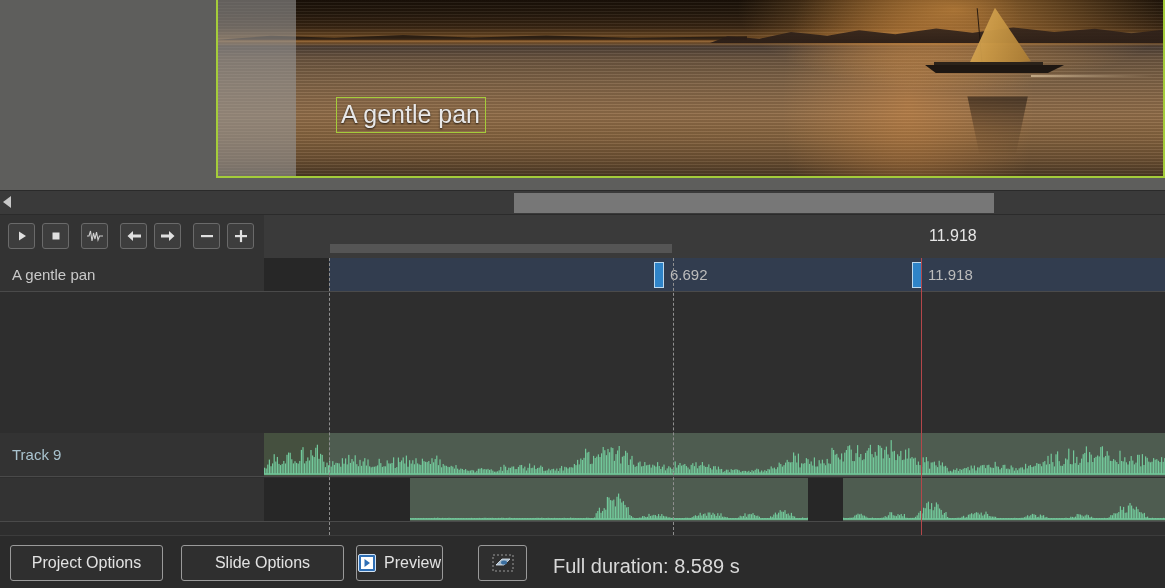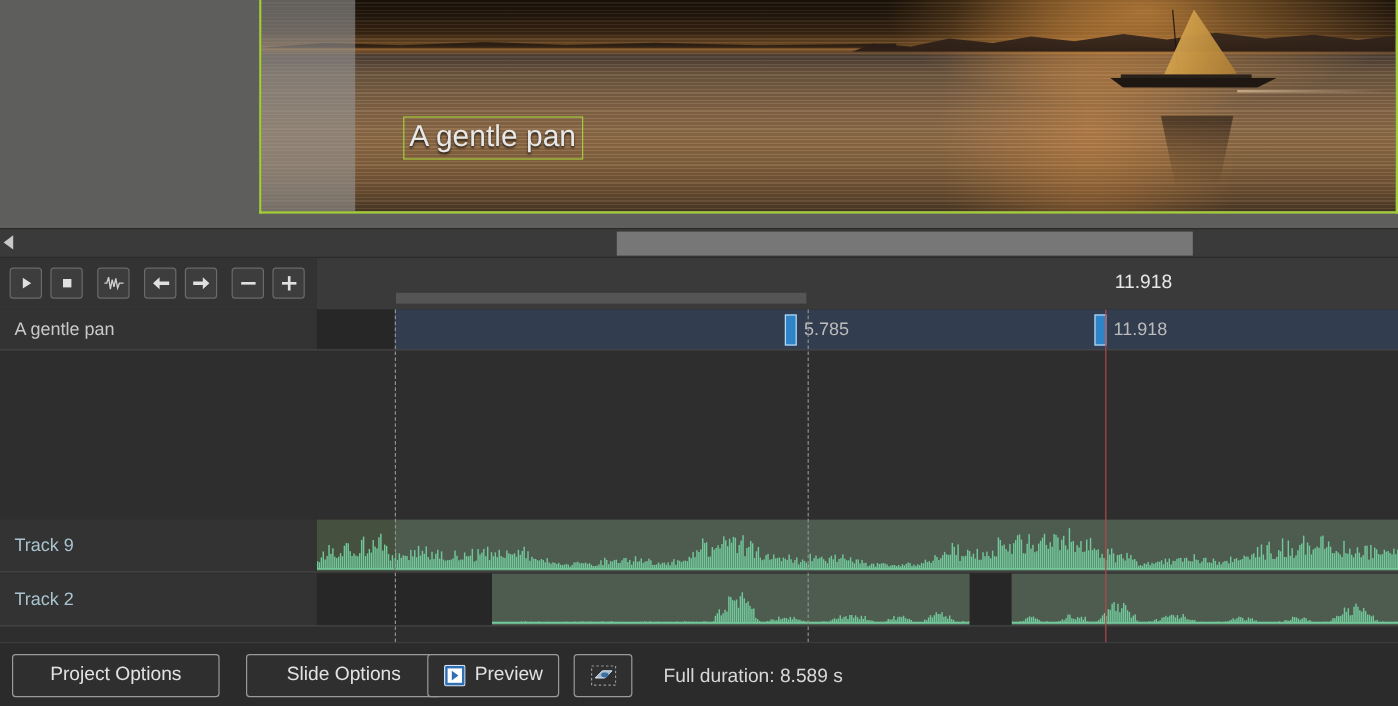--- a/index.html
+++ b/index.html
@@ -206,21 +206,21 @@
   .bbtn {
     position: absolute; top: 9px; height: 36px;
     background: #2f2f2f; border: 1px solid #9a9a9a; border-radius: 3px;
     color: #e2e2e2; font-size: 16px;
     display: flex; align-items: center; justify-content: center; gap: 8px;
     cursor: pointer;
   }
   .bbtn-icon { display: inline-flex; align-items: center; }
   .duration-text {
     position: absolute; left: 553px; top: 19px;
-    color: #d8d8d8; font-size: 16px; white-space: nowrap;
+    color: #d8d8d8; font-size: 20px; white-space: nowrap;
   }
 </style>
 </head>
 <body>
 
 <div id="app">
 
   <div class="preview-area">
     <div class="slide-frame">
       <div class="slide-photo">
@@ -290,21 +290,21 @@
   </div>
 
   <div class="tl-body">
 
     <div class="row row-obj" style="top:0">
       <div class="row-label">A gentle pan</div>
       <div class="row-lane">
         <div class="lane-gap"></div>
         <div class="clip"></div>
         <div class="kf" style="left:390px"></div>
-        <div class="kf-label" style="left:406px">5.785</div>
+        <div class="kf-label" style="left:406px">6.692</div>
         <div class="kf" style="left:648px"></div>
         <div class="kf-label" style="left:664px">11.918</div>
       </div>
     </div>
 
 
     <div class="empty-zone">
       <div class="empty-zone-dark"></div>
     </div>
 
@@ -883,21 +883,20 @@
               <rect x="832.0" y="24.7" width="1.2" height="17.3" fill="#72c89a"></rect>
               <rect x="833.6" y="29.5" width="1.2" height="12.5" fill="#72c89a"></rect>
               <rect x="835.2" y="25.7" width="1.2" height="16.3" fill="#72c89a"></rect>
               <rect x="0" y="41.2" width="836" height="1.6" fill="#72c89a"></rect>
             </svg>
         </div>
       </div>
     </div>
 
     <div class="row row-track" style="top:220px">
-      <div class="row-label track">Track 2</div>
       <div class="row-lane">
         <div class="track-lane-bg"></div>
         <div class="audio-clip" style="left:146px; width:398px;">
           <svg class="wave" id="wave2a" viewBox="0 0 398 44" preserveAspectRatio="none">
               <rect x="0.0" y="41.0" width="1.2" height="1.0" fill="#72c89a"></rect>
               <rect x="1.6" y="41.0" width="1.2" height="1.0" fill="#72c89a"></rect>
               <rect x="3.2" y="41.0" width="1.2" height="1.0" fill="#72c89a"></rect>
               <rect x="4.8" y="41.0" width="1.2" height="1.0" fill="#72c89a"></rect>
               <rect x="6.4" y="41.0" width="1.2" height="1.0" fill="#72c89a"></rect>
               <rect x="8.0" y="41.0" width="1.2" height="1.0" fill="#72c89a"></rect>
@@ -1356,27 +1355,27 @@
         </div>
       </div>
     </div>
 
     <div class="guide" id="guide1" style="left: 329px;"></div>
     <div class="guide" id="guide2" style="left: 673px;"></div>
     <div class="playhead" id="playhead" style="left: 921px;"></div>
   </div>
 
   <div class="bottom-bar">
-    <div class="bbtn" style="left:10px; width:173px;">
+    <div class="bbtn" style="left:10px; width:153px;">
       <span>Project Options</span>
     </div>
-    <div class="bbtn" style="left:181px; width:163px;margin-left:24px;">
+    <div class="bbtn" style="left:181px; width:163px;">
       <span>Slide Options</span>
     </div>
-    <div class="bbtn" style="left:356px; width:110px;">
+    <div class="bbtn" style="left:356px; width:87px;">
       <span class="bbtn-icon">
         <svg width="18" height="18" viewBox="0 0 18 18">
           <rect x="0.5" y="0.5" width="17" height="17" rx="1.5" fill="#2f6fb5" stroke="#d5e4f3"></rect>
           <rect x="3" y="3" width="12" height="12" fill="#ffffff"></rect>
           <polygon points="6.5,5 12,9 6.5,13" fill="#2f6fb5"></polygon>
         </svg>
       </span>
       <span>Preview</span>
     </div>
     <div class="bbtn" style="left:478px; width:49px;">

